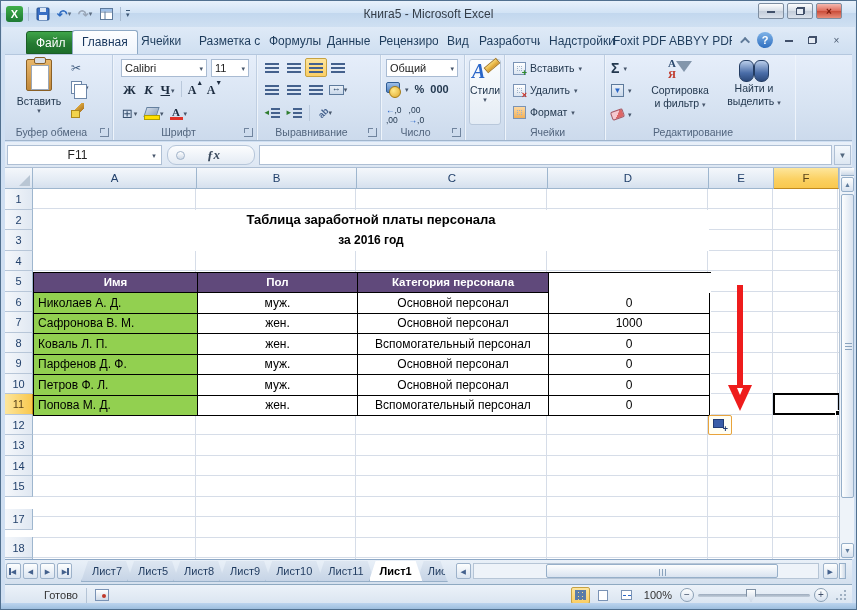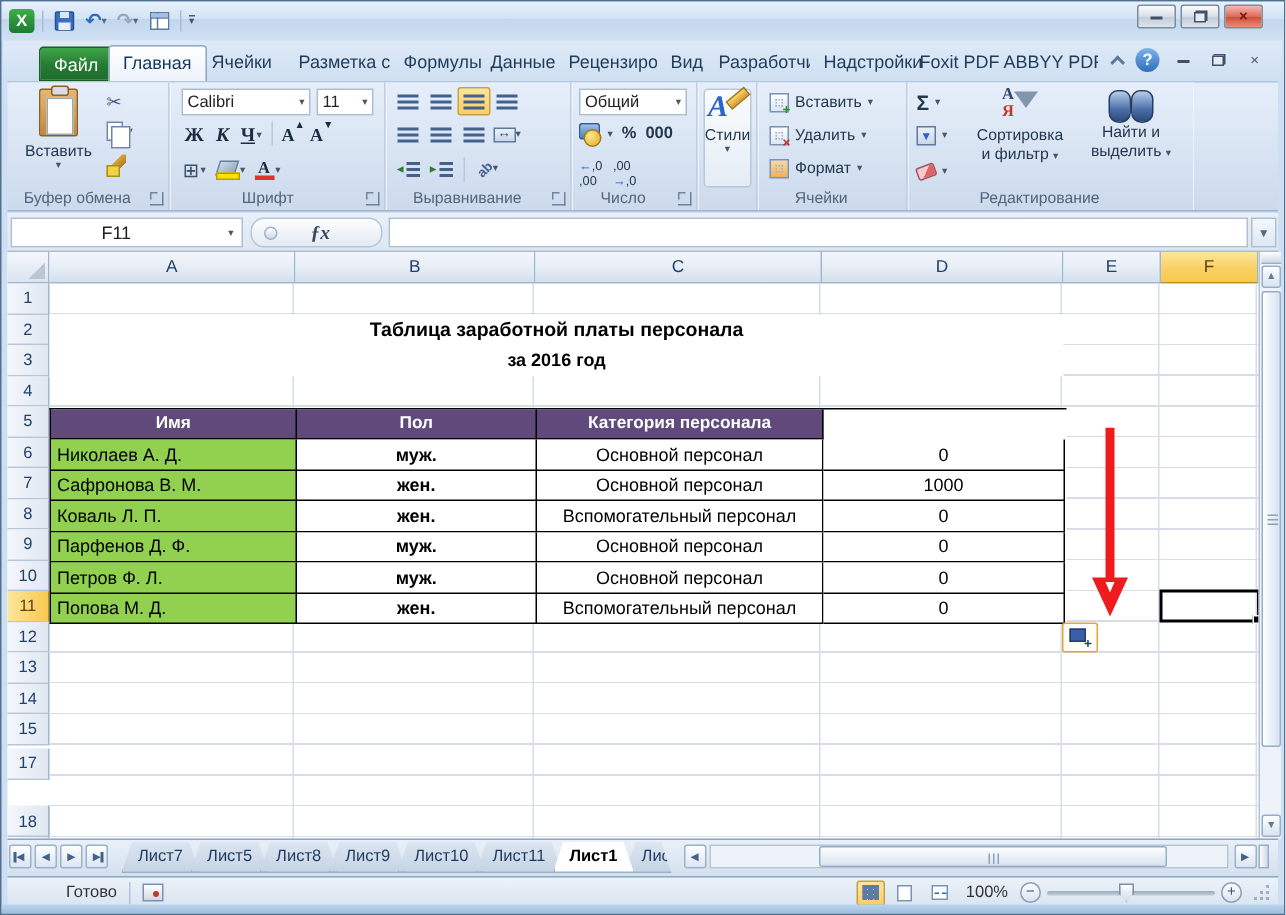--- a/index.html
+++ b/index.html
@@ -143,21 +143,21 @@
     background:repeating-linear-gradient(to bottom, transparent 0, transparent 19.5px, #d6dde8 19.5px, #d6dde8 20.5px); }
   .gcol { position:absolute; top:0; height:100%; border-right:1px solid #d6dde8; }
 
   .sheet-title { position:absolute; left:28px; width:676px; height:20.5px; text-align:center; font-weight:bold; color:#000; background:#fff; line-height:20px; }
   .t1 { top:41.5px; font-size:13px; }
   .t2 { top:62px; font-size:12px; }
 
   .xltable { position:absolute; left:28px; top:103.5px; width:678px; border-left:1px solid #000; border-top:1px solid #000; background:#fff; }
   .xlrow { display:flex; height:20.5px; }
   .xlcell { border-right:1px solid #000; border-bottom:1px solid #000; overflow:hidden; white-space:nowrap; display:flex; align-items:center; justify-content:center; font-size:12px; color:#000; background:#fff; }
-  .w0{width:164px;} .w1{width:160px;font-weight:bold;} .w2{width:191px;} .w3{width:161px;}
+  .w0{width:164px;} .w1{width:160px;} .w2{width:191px;} .w3{width:161px;}
   .hdr .xlcell { background:#60497b; color:#fff; font-weight:bold; font-size:11.5px; }
   .namecell { background:#92d050 !important; justify-content:flex-start; padding-left:4px; }
 
   .redarrow { position:absolute; left:721px; top:117px; width:28px; height:128px; }
   .active-cell { position:absolute; left:768px; top:225px; width:67px; height:22px; border:2px solid #000; }
   .active-cell::after { content:""; position:absolute; right:-3px; bottom:-3px; width:4px; height:4px; background:#000; border:1px solid #fff; }
   .smarttag { position:absolute; left:703px; top:247px; width:24px; height:20px; background:#fffef4; border:1px solid #e8a33b; border-radius:2px; display:flex; align-items:center; justify-content:center; }
   .st-ico { position:relative; width:14px; height:12px; }
   .st-ico::before { content:""; position:absolute; left:0; top:0; width:9px; height:7px; background:#3b5ea8; border:1px solid #223c74; }
   .st-ico::after { content:"+"; position:absolute; right:-1px; bottom:-3px; font-size:9px; font-weight:bold; color:#223c74; }
@@ -232,20 +232,21 @@
       <div class="qbtn">
         <svg width="13" height="12" viewBox="0 0 13 12">
             <rect x="0.5" y="0.5" width="12" height="11" fill="#fff" stroke="#5d7a9c"></rect>
             <path d="M0.5 4 H12.5 M5 0.5 V11.5" stroke="#5d7a9c"></path>
             <rect x="1" y="1" width="11" height="2.5" fill="#9fc0e8"></rect>
           </svg>
       </div>
       <div class="qsep"></div>
       <div class="qat-more">▾</div>
     </div>
+    <div class="tb-title">Книга5  -  Microsoft Excel</div>
     <div class="winbtns">
       <div class="wbtn">
           <span class="ico-min"></span>
         </div>
       <div class="wbtn">
           <span class="ico-restore"></span>
         </div>
       <div class="wbtn close">×</div>
     </div>
   </div>
@@ -502,21 +503,21 @@
     <div class="rowhdr" style="top:144px;">7</div>
     <div class="rowhdr" style="top:164.5px;">8</div>
     <div class="rowhdr" style="top:185px;">9</div>
     <div class="rowhdr" style="top:205.5px;">10</div>
     <div class="rowhdr sel" style="top:226px;">11</div>
     <div class="rowhdr" style="top:246.5px;">12</div>
     <div class="rowhdr" style="top:267px;">13</div>
     <div class="rowhdr" style="top:287.5px;">14</div>
     <div class="rowhdr" style="top:308px;">15</div>
     <div class="rowhdr" style="top:328.5px;margin-top:40px;">16</div>
-    <div class="rowhdr" style="top:331px;">17</div>
+    <div class="rowhdr" style="top:341px;">17</div>
     <div class="rowhdr" style="top:369.5px;">18</div>
     <div class="rowhdr" style="top:390px;">19</div>
 
     <div class="gridlines">
       <div class="gcol" style="left:0; width:163px;"></div>
       <div class="gcol" style="left:164px; width:159px;"></div>
       <div class="gcol" style="left:324px; width:190px;"></div>
       <div class="gcol" style="left:515px; width:160px;"></div>
       <div class="gcol" style="left:676px; width:64px;"></div>
       <div class="gcol" style="left:741px; width:64px;"></div>

